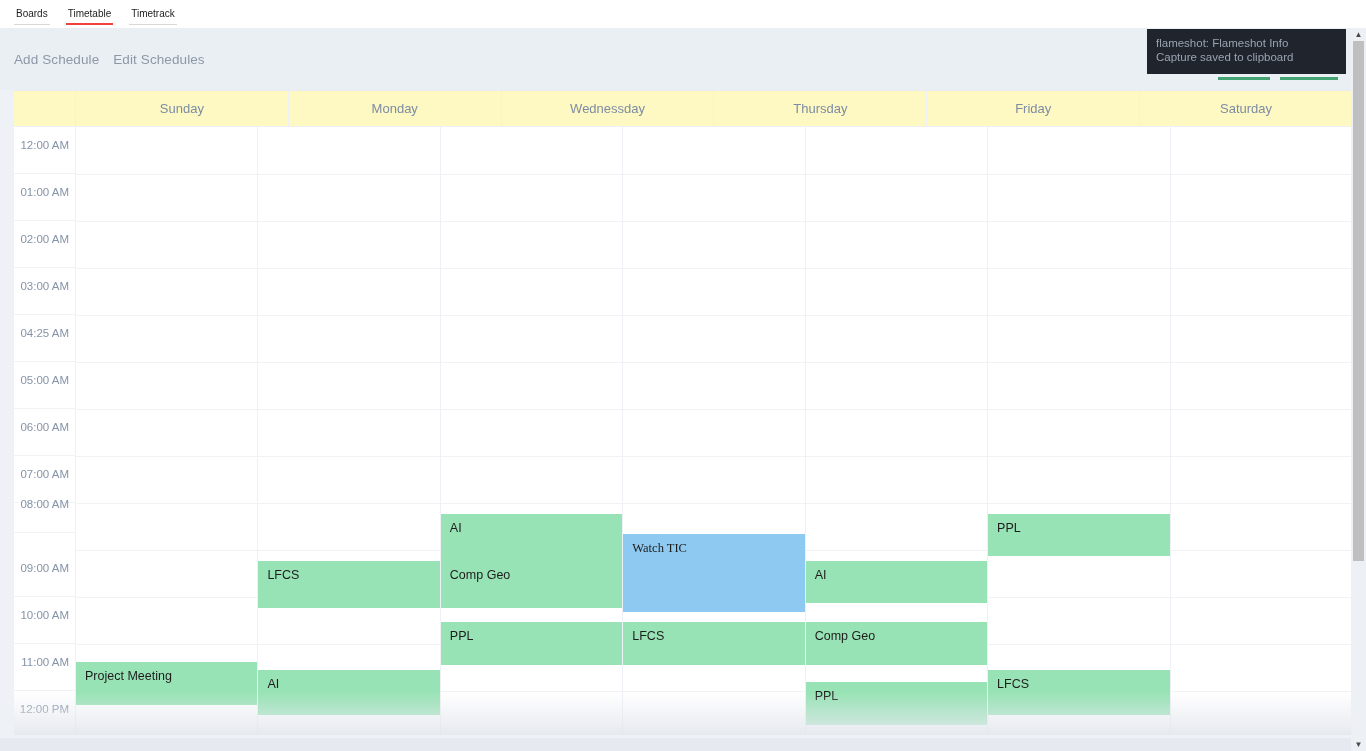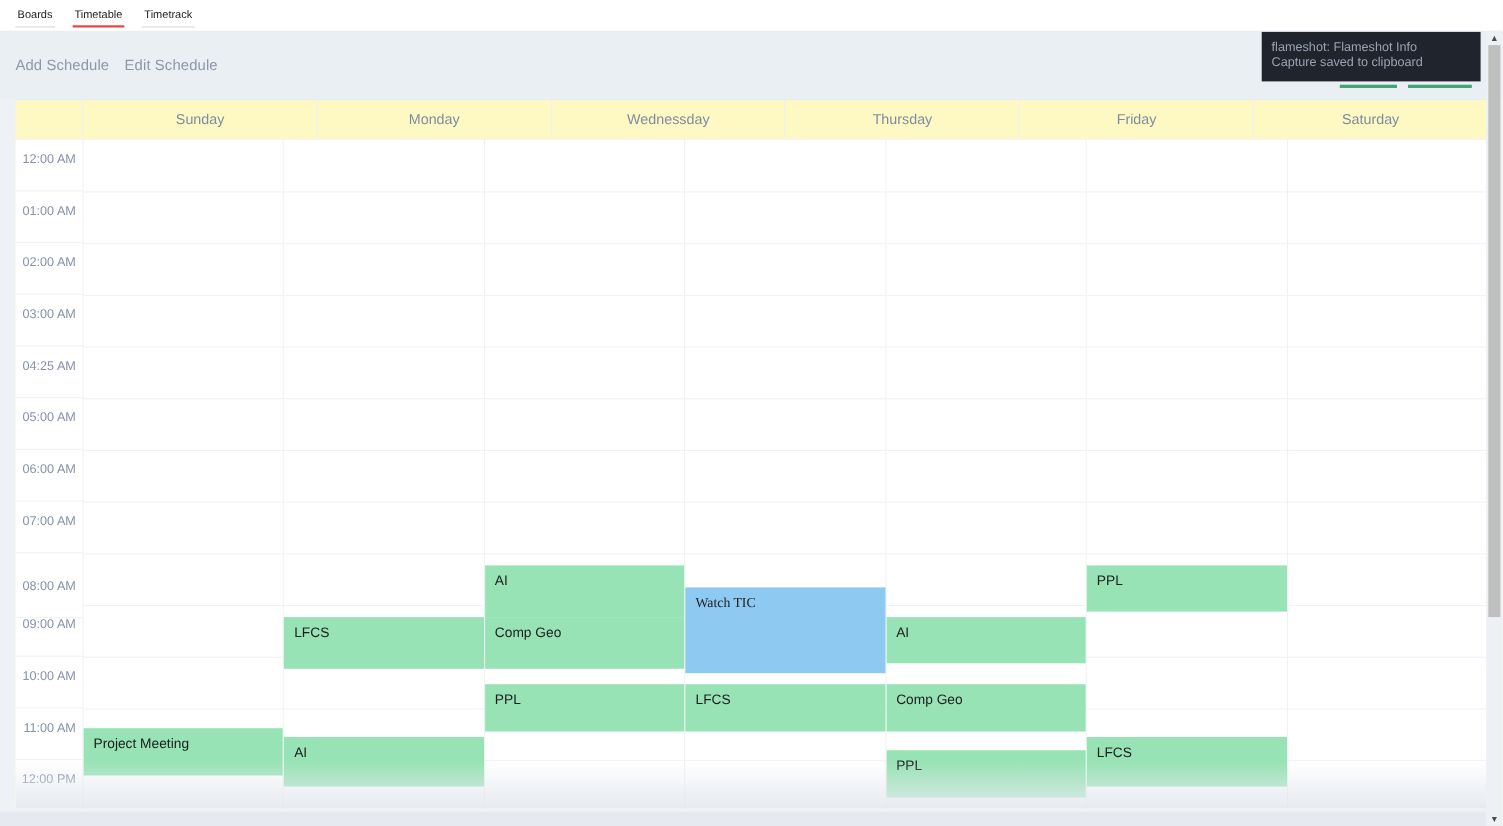--- a/index.html
+++ b/index.html
@@ -214,21 +214,21 @@
     <div class="navitem active">
       <span>Timetable</span>
     </div>
     <div class="navitem">
       <span>Timetrack</span>
     </div>
   </div>
 
   <div class="toolbar">
     <span class="tb-link">Add Schedule</span>
-    <span class="tb-link">Edit Schedule</span>
+    <span class="tb-link">Edit Schedules</span>
   </div>
 
   <div class="tb-right">
     <div class="green-ctl a"></div>
     <div class="green-ctl b"></div>
   </div>
 
   <div class="calwrap">
     <div class="calgrid">
 
@@ -245,21 +245,21 @@
       <div class="calbody">
         <div class="gutter" id="time-gutter">
             <div class="tlabel" style="top: 0px;">12:00 AM</div>
             <div class="tlabel" style="top: 47px;">01:00 AM</div>
             <div class="tlabel" style="top: 94px;">02:00 AM</div>
             <div class="tlabel" style="top: 141px;">03:00 AM</div>
             <div class="tlabel" style="top: 188px;">04:25 AM</div>
             <div class="tlabel" style="top: 235px;">05:00 AM</div>
             <div class="tlabel" style="top: 282px;">06:00 AM</div>
             <div class="tlabel" style="top: 329px;">07:00 AM</div>
-            <div class="tlabel" style="top: 388px;">08:00 AM</div>
+            <div class="tlabel" style="top: 359px;">08:00 AM</div>
             <div class="tlabel" style="top: 423px;">09:00 AM</div>
             <div class="tlabel" style="top: 470px;">10:00 AM</div>
             <div class="tlabel" style="top: 517px;">11:00 AM</div>
             <div class="tlabel" style="top: 564px;">12:00 PM</div>
           </div>
         <div class="daycol" id="col-0">
             <div class="hline" style="top: 47px;"></div>
             <div class="hline" style="top: 94px;"></div>
             <div class="hline" style="top: 141px;"></div>
             <div class="hline" style="top: 188px;"></div>

